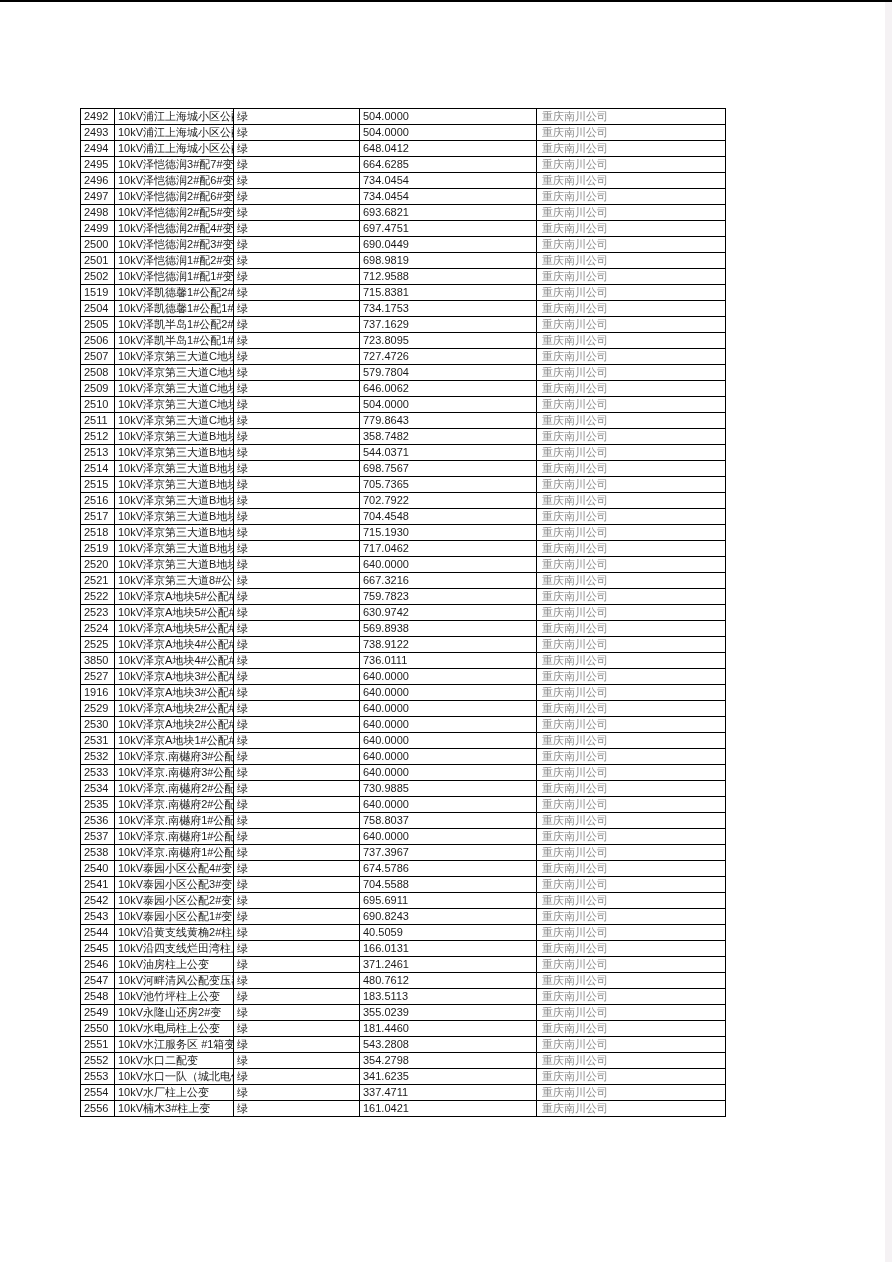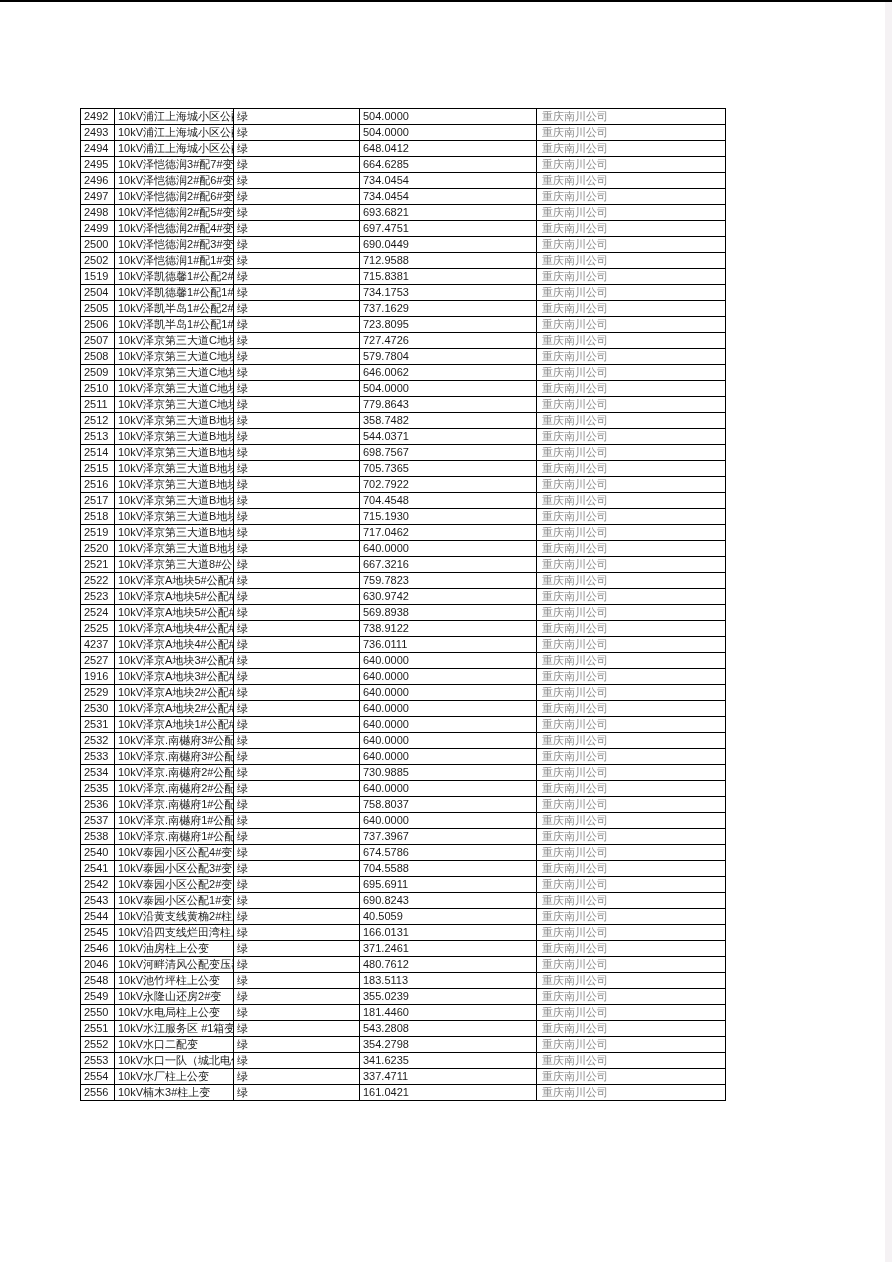--- a/index.html
+++ b/index.html
@@ -130,20 +130,27 @@
           <td class="col-company">重庆南川公司</td>
         </tr>
         <tr>
           <td class="col-id">2500</td>
           <td class="col-name">10kV泽恺德润2#配3#变</td>
           <td class="col-status">绿</td>
           <td class="col-value">690.0449</td>
           <td class="col-company">重庆南川公司</td>
         </tr>
         <tr>
+          <td class="col-id">2501</td>
+          <td class="col-name">10kV泽恺德润1#配2#变</td>
+          <td class="col-status">绿</td>
+          <td class="col-value">698.9819</td>
+          <td class="col-company">重庆南川公司</td>
+        </tr>
+        <tr>
           <td class="col-id">2502</td>
           <td class="col-name">10kV泽恺德润1#配1#变</td>
           <td class="col-status">绿</td>
           <td class="col-value">712.9588</td>
           <td class="col-company">重庆南川公司</td>
         </tr>
         <tr>
           <td class="col-id">1519</td>
           <td class="col-name">10kV泽凯德馨1#公配2#变</td>
           <td class="col-status">绿</td>
@@ -298,21 +305,21 @@
           <td class="col-company">重庆南川公司</td>
         </tr>
         <tr>
           <td class="col-id">2525</td>
           <td class="col-name">10kV泽京A地块4#公配#1</td>
           <td class="col-status">绿</td>
           <td class="col-value">738.9122</td>
           <td class="col-company">重庆南川公司</td>
         </tr>
         <tr>
-          <td class="col-id">4237</td>
+          <td class="col-id">3850</td>
           <td class="col-name">10kV泽京A地块4#公配#1</td>
           <td class="col-status">绿</td>
           <td class="col-value">736.0111</td>
           <td class="col-company">重庆南川公司</td>
         </tr>
         <tr>
           <td class="col-id">2527</td>
           <td class="col-name">10kV泽京A地块3#公配#9</td>
           <td class="col-status">绿</td>
           <td class="col-value">640.0000</td>
@@ -438,21 +445,21 @@
           <td class="col-company">重庆南川公司</td>
         </tr>
         <tr>
           <td class="col-id">2546</td>
           <td class="col-name">10kV油房柱上公变</td>
           <td class="col-status">绿</td>
           <td class="col-value">371.2461</td>
           <td class="col-company">重庆南川公司</td>
         </tr>
         <tr>
-          <td class="col-id">2046</td>
+          <td class="col-id">2547</td>
           <td class="col-name">10kV河畔清风公配变压器</td>
           <td class="col-status">绿</td>
           <td class="col-value">480.7612</td>
           <td class="col-company">重庆南川公司</td>
         </tr>
         <tr>
           <td class="col-id">2548</td>
           <td class="col-name">10kV池竹坪柱上公变</td>
           <td class="col-status">绿</td>
           <td class="col-value">183.5113</td>

